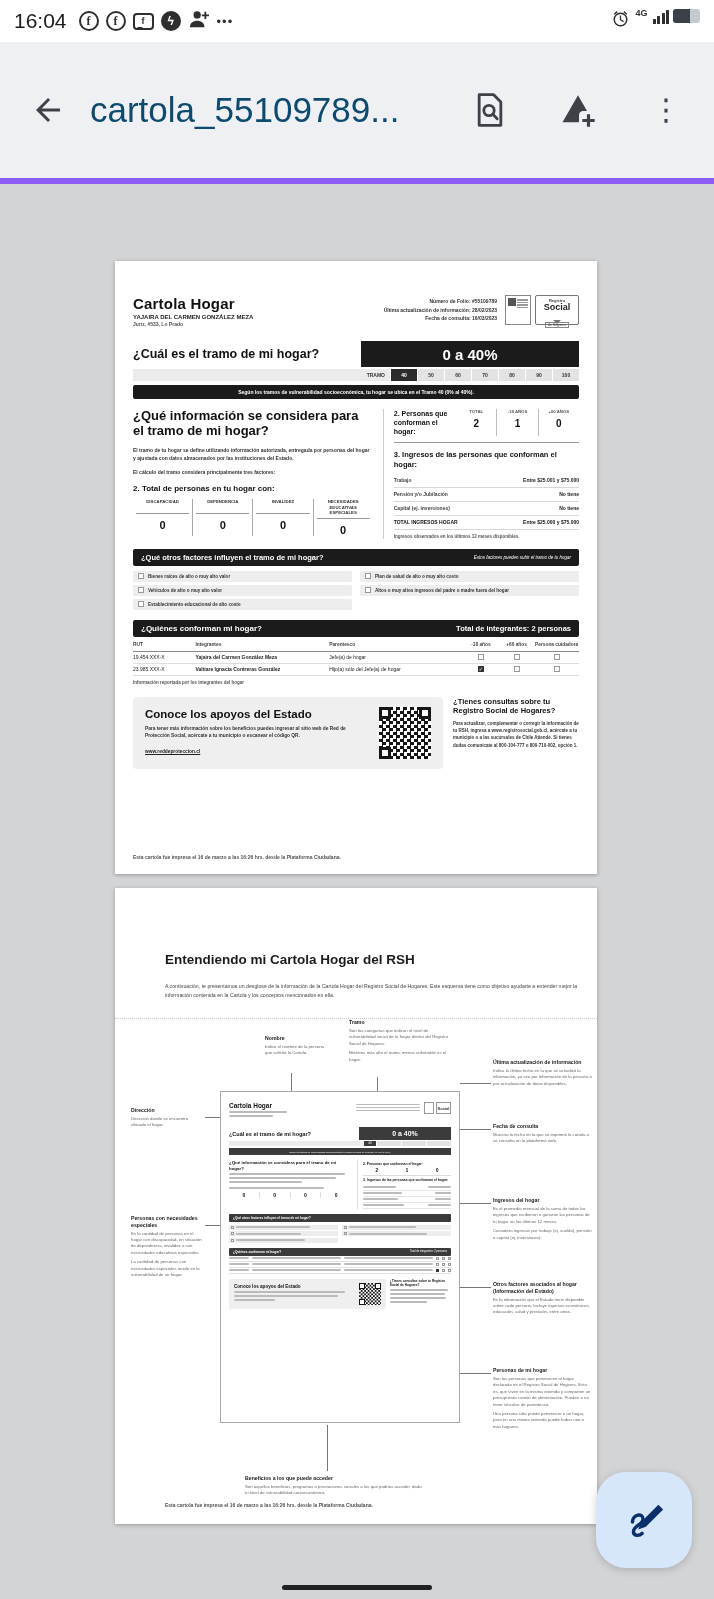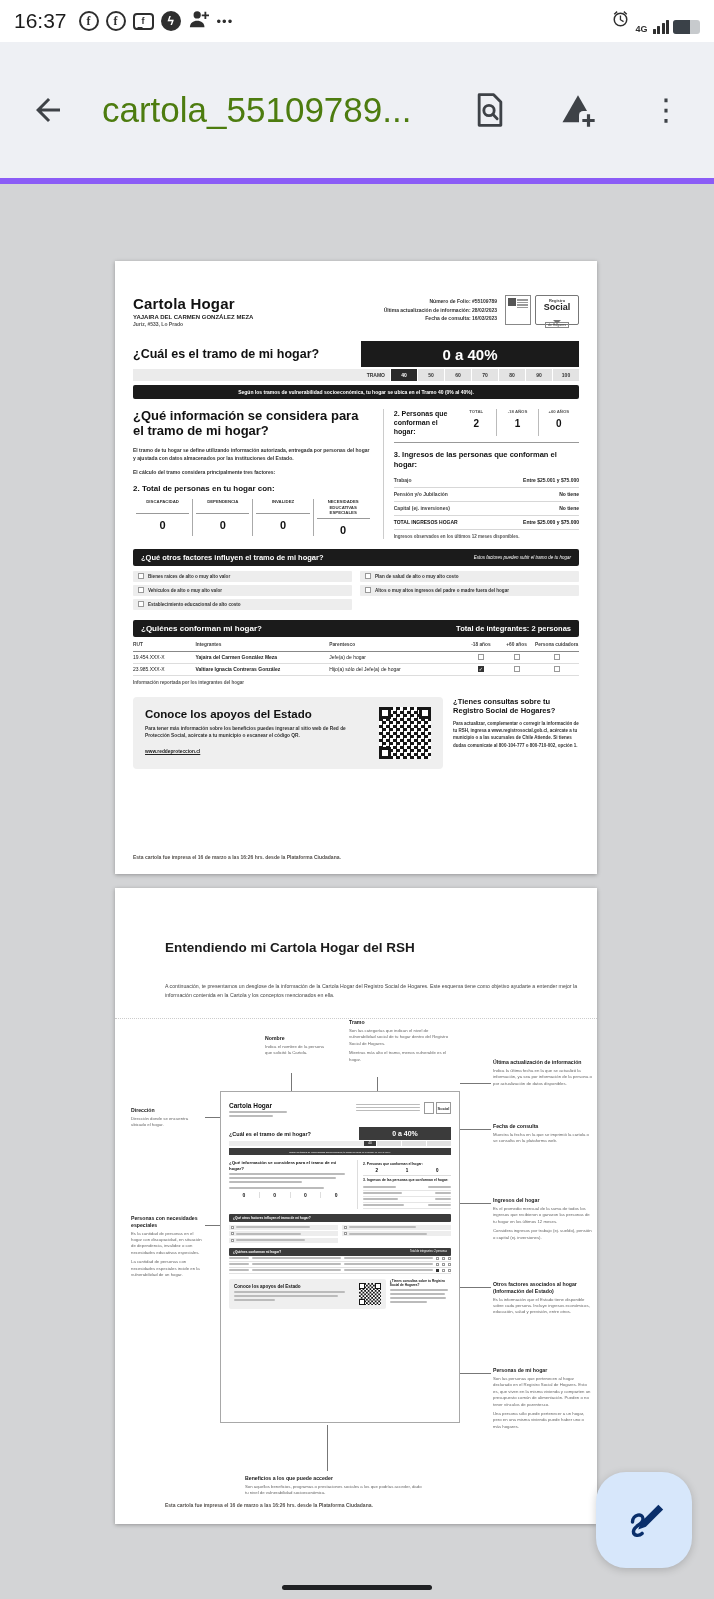--- a/index.html
+++ b/index.html
@@ -7,33 +7,33 @@
 body{position:relative;background:#d3d4d6;overflow:hidden}
 
 
 .status{position:absolute;top:0;left:0;right:0;height:42px;background:#fff;display:flex;align-items:center;padding:0 14px;gap:7px;z-index:5}
 .time{font-size:21px;color:#1c1c1c;margin-right:5px}
 .circf{width:20px;height:20px;border:2px solid #2e2e2e;border-radius:50%;display:flex;align-items:center;justify-content:center;font-weight:bold;font-size:12px;color:#2e2e2e;font-family:"Liberation Serif",serif}
 .bub{width:21px;height:17px;border:2px solid #2e2e2e;border-radius:4px;position:relative;font-size:9px;font-weight:bold;color:#2e2e2e;display:flex;align-items:center;justify-content:center}
 .bub:after{content:"";position:absolute;left:2px;bottom:-5px;border:3px solid transparent;border-top-color:#2e2e2e}
 .msgr{width:20px;height:20px;border-radius:50%;background:#2e2e2e;color:#fff;display:flex;align-items:center;justify-content:center;font-size:12px;font-weight:bold}
 .dots3{font-size:13px;color:#2e2e2e;letter-spacing:1px}
-.sb-right{margin-left:auto;display:flex;align-items:flex-end;gap:4px}
+.sb-right{margin-left:auto;display:flex;align-items:flex-start;gap:4px}
 .sig{display:flex;align-items:flex-end;gap:1.5px;height:15px}
 .sig i{display:block;width:3px;background:#2f2f2f;border-radius:.5px}
 .sig .s1{height:5px}.sig .s2{height:8px}.sig .s3{height:11px}.sig .s4{height:14px}
 .net{font-size:9px;font-weight:bold;color:#2f2f2f;margin-right:1px;line-height:1}
 .batt{width:27px;height:14px;border-radius:3px;background:#c7cacd;position:relative;overflow:hidden}
 .batt i{position:absolute;left:0;top:0;bottom:0;width:62%;background:#3a4148}
 .batt:after{content:"";position:absolute;right:-4px;top:4px;width:3px;height:6px;background:#c7cacd}
 
 
 .appbar{position:absolute;top:42px;left:0;right:0;height:136px;background:#eef0f4;display:flex;align-items:center;padding:0 26px;z-index:5}
 .backbtn{width:44px;height:44px;display:flex;align-items:center;justify-content:center}
-.apptitle{font-size:35px;color:#4d7c0f;margin-left:32px;flex:1;white-space:nowrap;overflow:hidden}
+.apptitle{font-size:35px;color:#0c4a6e;margin-left:20px;flex:1;white-space:nowrap;overflow:hidden}
 .abicons{display:flex;align-items:center;gap:44px;margin-left:10px}
 .abbtn{width:44px;height:44px;display:flex;align-items:center;justify-content:center}
 .kebab{font-size:30px;color:#3e4247;line-height:1}
 
 
 .viewer{position:absolute;top:178px;left:0;right:0;bottom:0;background:#d3d4d6;border-top:6px solid #8b5cf6}
 .page{position:absolute;left:115px;width:482px;background:#fff;box-shadow:0 1px 4px rgba(0,0,0,.3)}
 #p1{top:77px;height:613px;padding:34px 18px 12px;display:flex;flex-direction:column}
 #p2{top:704px;height:636px}
 
@@ -117,21 +117,21 @@
 .graybox a{font-size:4.8px;font-weight:bold;color:#222;text-decoration:underline;display:inline-block;margin-top:2px}
 .qr{width:52px;height:52px;background:repeating-conic-gradient(#161616 0% 25%,#fdfdfd 0% 50%) 0 0/7px 7px;position:relative;flex:none}
 .qr i{position:absolute;width:12px;height:12px;border:3px solid #161616;background:#fff}
 .qr .f1{top:0;left:0}.qr .f2{top:0;right:0}.qr .f3{bottom:0;left:0}
 .qcol{flex:1.1}
 .qcol h4{font-size:7.5px;font-weight:bold;color:#111;line-height:1.3;margin-bottom:4px}
 .qcol p{font-size:4.5px;color:#333;line-height:1.6;font-weight:bold}
 .pfoot{margin-top:auto;font-size:5px;font-weight:bold;color:#54504c;padding-bottom:2px}
 
 
-#p2 h1{position:absolute;left:50px;top:52px;font-size:13.5px;font-weight:bold;color:#1c1c1c}
+#p2 h1{position:absolute;left:50px;top:64px;font-size:13.5px;font-weight:bold;color:#1c1c1c}
 #p2 .intro{position:absolute;left:50px;top:94px;width:418px;font-size:5.2px;color:#444;line-height:1.65}
 .diagram{position:absolute;left:0;top:130px;right:0;height:486px;border-top:1px dotted #ccc}
 .minibox{position:absolute;left:105px;top:72px;width:240px;height:332px;border:1px solid #a8a8a8;background:#fff;padding:10px 8px 6px}
 .ann{position:absolute}
 .ann b{display:block;font-size:5.2px;font-weight:bold;color:#1a1a1a;margin-bottom:2px;line-height:1.3}
 .ann p{font-size:4.3px;color:#666;line-height:1.5;margin-bottom:3px}
 .cl{position:absolute;background:#777}
 .b{background:#bbb;height:2px;border-radius:1px;margin:2px 0}
 .mini-h{display:flex}
 .mini-title{font-size:6.5px;font-weight:bold;color:#111}
@@ -180,21 +180,21 @@
 .p2foot{position:absolute;left:50px;bottom:16px;font-size:5px;font-weight:bold;color:#54504c}
 
 
 .fab{position:absolute;right:22px;bottom:31px;width:96px;height:96px;border-radius:30px;background:#d7e7fb;display:flex;align-items:center;justify-content:center;box-shadow:0 2px 8px rgba(0,0,0,.18);z-index:9}
 .gpill{position:absolute;left:50%;transform:translateX(-50%);bottom:9px;width:150px;height:5px;border-radius:3px;background:#202124;z-index:9}
 </style>
 </head>
 <body>
 
 <div class="status">
-  <span class="time">16:37</span>
+  <span class="time">16:04</span>
   <span class="circf">f</span>
   <span class="circf">f</span>
   <span class="bub">f</span>
   <span class="msgr">ϟ</span>
   <span><svg width="22" height="20" viewBox="0 0 24 22" fill="#2e2e2e">
         <circle cx="10" cy="6.5" r="4"></circle>
         <path d="M2 20c0-4.4 3.6-7 8-7s8 2.6 8 7z"></path>
         <path d="M18 3h2v3h3v2h-3v3h-2V8h-3V6h3z"></path>
       </svg></span>
   <span class="dots3">•••</span>

